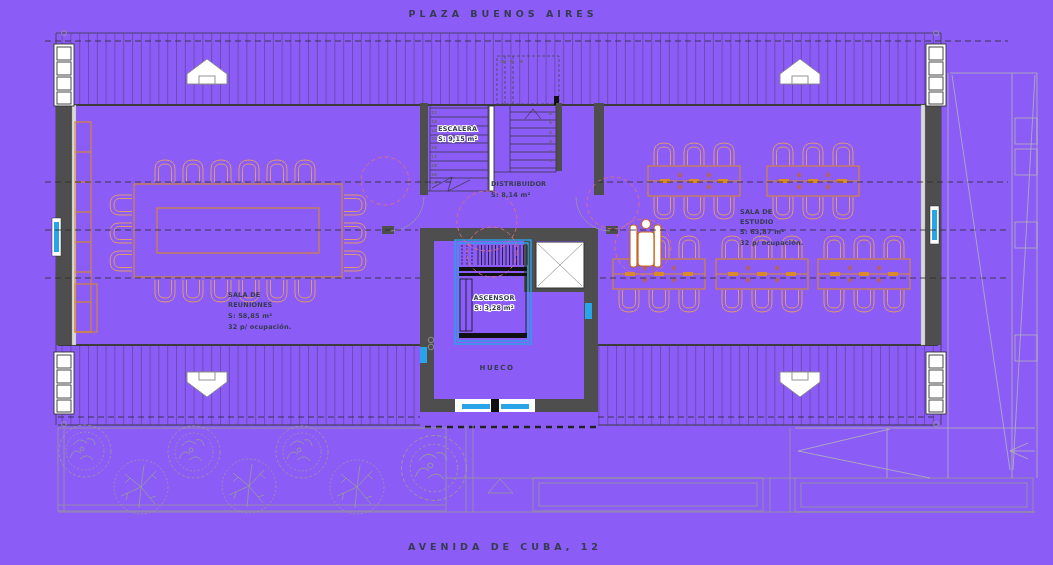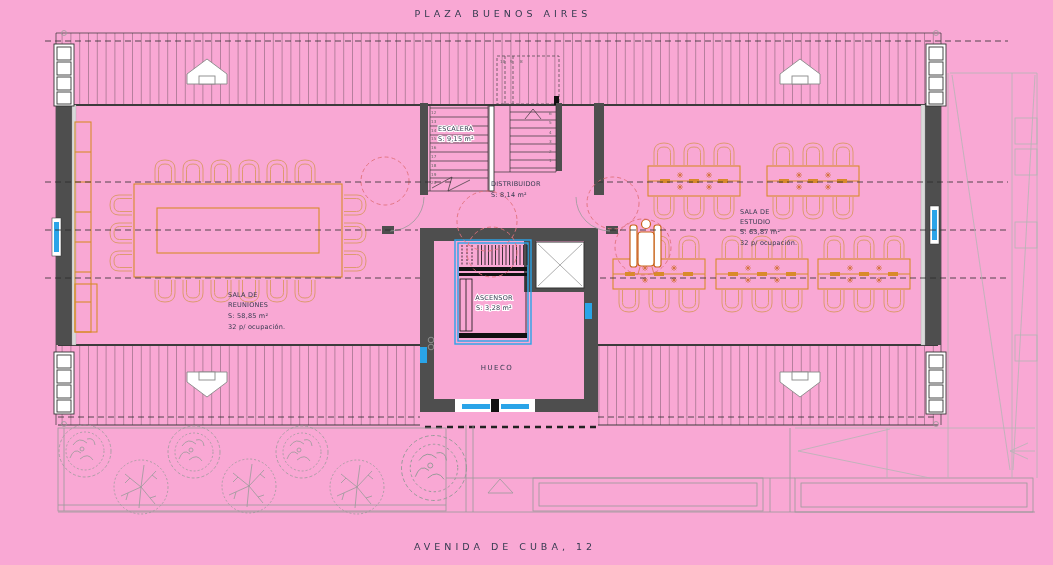--- a/index.html
+++ b/index.html
@@ -1,17 +1,17 @@
 <!DOCTYPE html>
 <html style="--wall: #4e4e4e; --furniture: #d98a2b; --chair: #de9a70; --grid-pink: #e0707a; --accent-blue: #2aa4e8; --site-gray: #9a9a9a; --text: #353b50;"><head>
 <meta charset="utf-8">
 <style>
   html,body{margin:0;padding:0;background:#fff;}
-  .stage{position:relative;width:1053px;height:565px;background:#f9a8d4;overflow:hidden;
-         font-family:"DejaVu Sans",sans-serif;}
+  .stage{position:relative;width:1053px;height:565px;background:#8b5cf6;overflow:hidden;
+         font-family:"DejaVu Sans",sans-serif;font-weight:bold;}
   svg{position:absolute;inset:0;display:block;}
   text{font-family:"DejaVu Sans",sans-serif;fill:var(--text,#353b50);}
   .street{font-size:9.5px;letter-spacing:4px;}
   .lbl{font-size:6.5px;letter-spacing:.2px;}
   .lbl-halo{paint-order:stroke;stroke:#fff;stroke-width:2.2px;}
   .hueco-lbl{font-size:7px;letter-spacing:1.5px;}
   .stepnums text{font-size:4.2px;fill:#666;letter-spacing:0;}
   .thin{stroke:#333;stroke-width:.7;fill:none;}
   .thick{stroke:#3c3c3c;stroke-width:1.8;fill:none;}
   .med{stroke:#3c3c3c;stroke-width:1.1;fill:none;}

